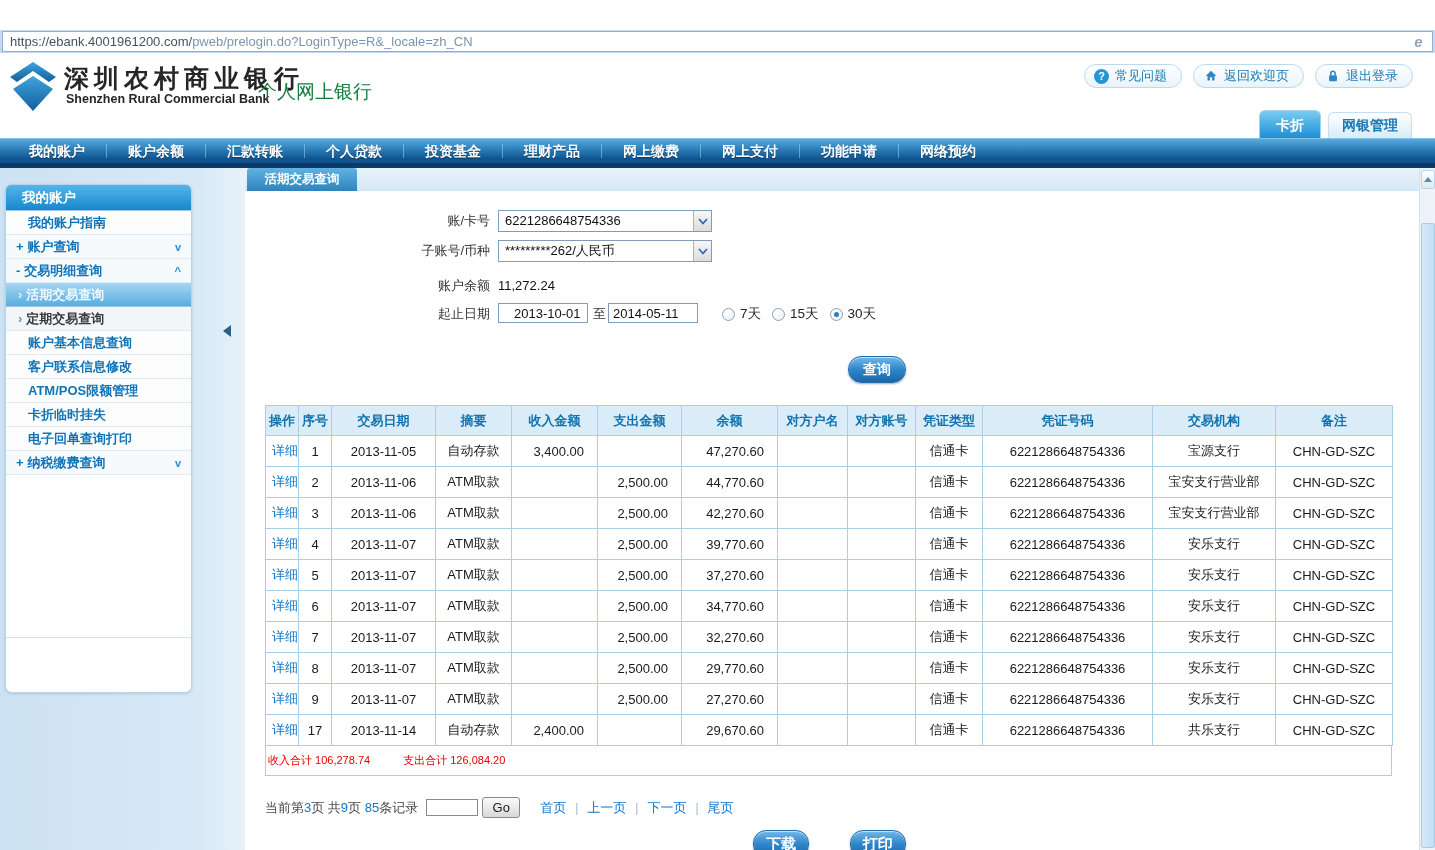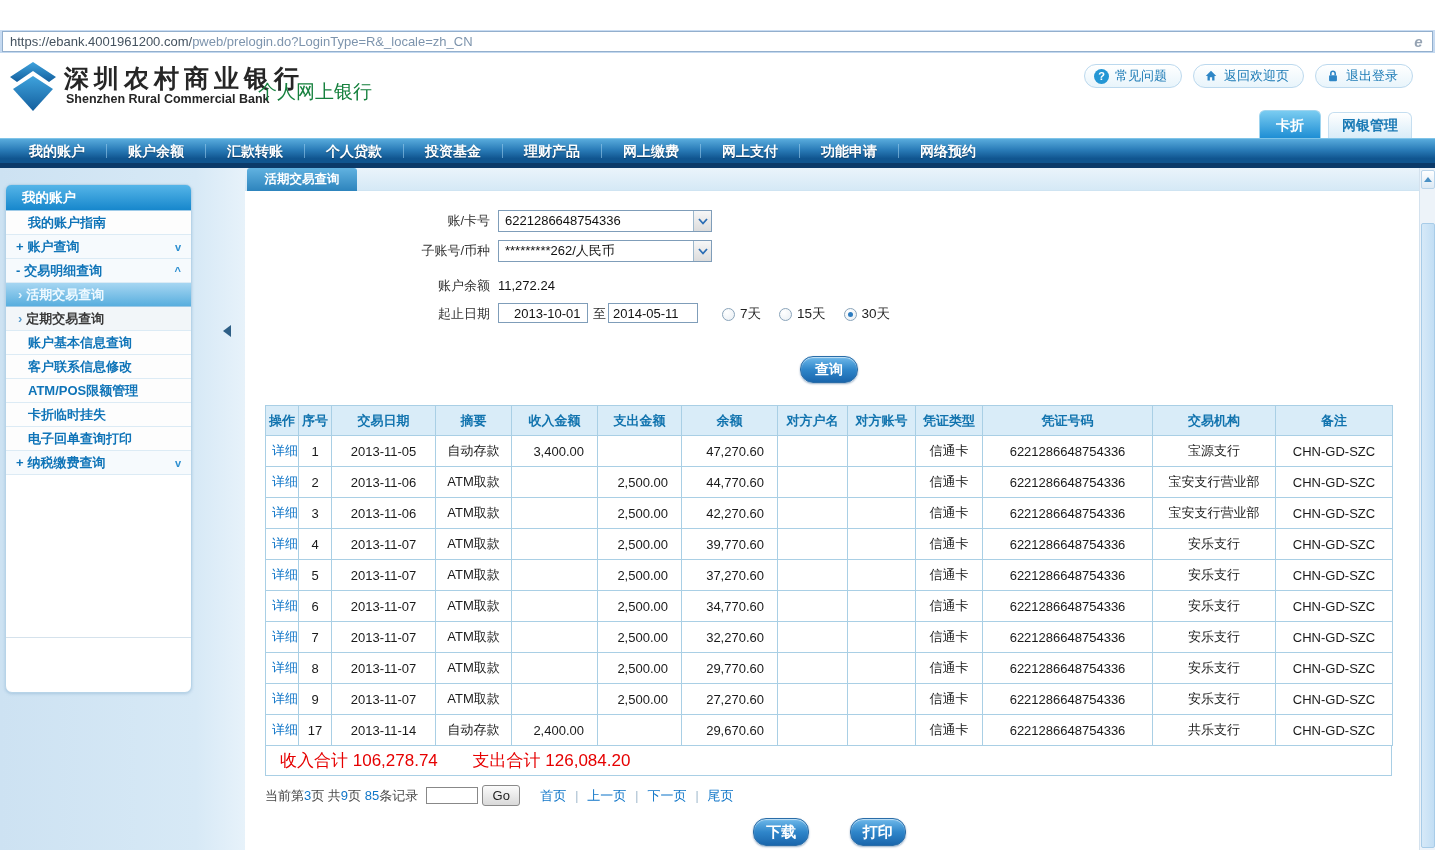--- a/index.html
+++ b/index.html
@@ -99,47 +99,47 @@
   
   .f-label { position:absolute; width:160px; text-align:right; font-size:13px; color:#333; line-height:22px; }
   .dropdown { position:absolute; width:214px; height:22px; border:1px solid #7f9db9; background:#fff; display:flex; cursor:pointer; }
   .dd-value { flex:1; font-size:13px; line-height:20px; padding-left:6px; color:#111; white-space:nowrap; overflow:hidden; }
   .dd-arrow { width:18px; border-left:1px solid #9db8cc; background:linear-gradient(#f7f7f7,#dcdcdc);
     display:flex; align-items:center; justify-content:center; }
   .balance-val { position:absolute; font-size:13px; color:#111; line-height:20px; }
   .dinput { position:absolute; width:90px; height:20px; border:1px solid #7f9db9; font-size:13px; padding:0 4px;
     font-family:"Liberation Sans", sans-serif; color:#111; }
   .dto { position:absolute; font-size:13px; color:#333; line-height:22px; }
-  .range-radios { position:absolute; display:flex; gap:18px; align-items:center; height:22px; }
+  .range-radios { position:absolute; display:flex; gap:11px; align-items:center; height:22px; }
   .radio-opt { display:flex; align-items:center; gap:5px; cursor:pointer; }
   .radio { width:13px; height:13px; border-radius:50%; border:1px solid #8aa4ba; background:radial-gradient(circle at 35% 30%, #fff, #e8eef3); position:relative; }
   .radio .dot { position:absolute; left:3px; top:3px; width:5px; height:5px; border-radius:50%; background:#2d7cc0; }
   .radio-text { font-size:13.5px; color:#222; }
   .btn-blue { border:1px solid #2a6da8; border-radius:13px; color:#fff; font-weight:bold; font-size:14px;
     background:linear-gradient(#6fb9ea 0%, #2f86ca 50%, #1a66ac 100%); cursor:pointer;
     box-shadow:inset 0 1px 1px rgba(255,255,255,.6), 0 1px 2px rgba(0,60,120,.4);
-    font-family:"Liberation Sans", sans-serif; }
+    font-family:"Liberation Sans", sans-serif;margin-left:48px; }
   .qbtn { position:absolute; left:555px; top:188px; width:58px; height:27px; }
 
   
   .twrap { position:absolute; left:20px; top:237px; width:1129px; }
   table.tx { border-collapse:collapse; table-layout:fixed; width:1127px; }
   table.tx th { background:#d9ecf8; color:#1173ae; font-size:13px; font-weight:bold; height:30px;
     border:1px solid #a9cfe5; text-align:center; }
   table.tx td { background:#fff; font-size:13px; color:#1a1a1a; height:31px; border:1px solid #a9cfe5; overflow:hidden; white-space:nowrap; }
   td.c-c { text-align:center; }
   td.c-r { text-align:right; padding-right:13px; }
   td.c-op { text-align:right; }
   .detail-link { color:#1076c8; text-decoration:none; cursor:pointer; }
   .totals { width:1127px; border:1px solid #a9cfe5; border-top:none; height:30px; line-height:29px;
-    font-size:17px; color:#e60000; padding-left:14px; }
+    font-size:11px; color:#e60000; padding-left:2px; }
   .totals .tval { margin-right:30px; }
 
   
-  .pagerow { margin-top:9px; display:flex; align-items:center; font-size:13px; color:#4a4a4a; }
+  .pagerow { margin-top:21px; display:flex; align-items:center; font-size:13px; color:#4a4a4a; }
   .pnum { color:#1076c8; }
   .pinput { width:52px; height:17px; border:1px solid #888; margin:0 4px 0 8px; font-size:12px; padding:0 3px; }
   .gobtn { width:38px; height:21px; border:1px solid #8a8a8a; border-radius:3px; font-size:13px; color:#222;
     background:linear-gradient(#fbfbfb,#d9d9d9); cursor:pointer; font-family:"Liberation Sans", sans-serif; }
   .p-links { display:flex; align-items:center; margin-left:20px; gap:9px; }
   .p-link { color:#1076c8; text-decoration:none; font-size:13px; cursor:pointer; }
   .p-sep { color:#9fb8cc; font-size:12px; }
 
   .actions { margin-top:12px; text-align:center; }
   .abtn { width:56px; height:28px; margin:0 18px; font-size:15px; }

